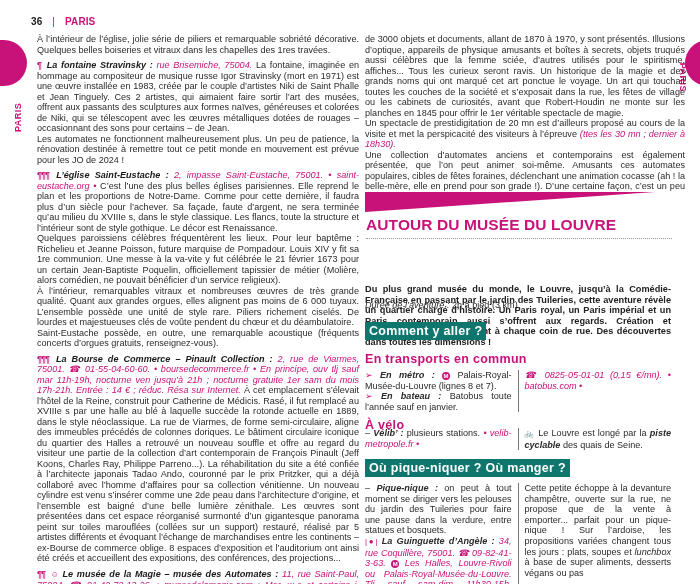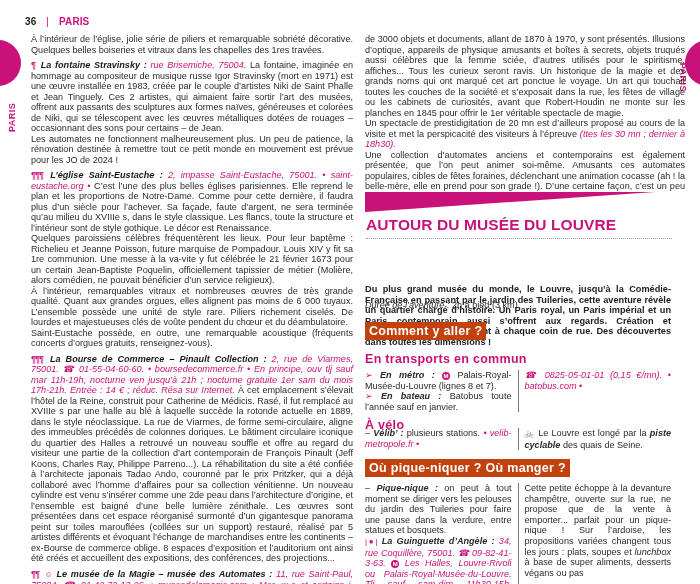--- a/index.html
+++ b/index.html
@@ -1,19 +1,19 @@
 <!DOCTYPE html>
 <html><head>
 <meta charset="utf-8">
 <style>
   * { box-sizing: border-box; margin: 0; padding: 0; }
   html, body { width: 700px; height: 584px; background: #fff; overflow: hidden; }
   body { font-family: "Liberation Sans", sans-serif; color: #2a2a2a; position: relative; }
   .page { position: absolute; top: 0; height: 584px; }
-  .page-left { left: 6px; width: 350px; }
+  .page-left { left: 12px; width: 350px; }
   .page-right { left: 350px; width: 350px; }
 
   .running-head { position: absolute; top: 16px; font-size: 10px; font-weight: bold; color: #c8127a; letter-spacing: 0.1px; }
   .running-head .num { color: #1a1a1a; }
   .running-head .sep { color: #c8127a; margin: 0 10px; font-weight: normal; }
   .page-left .running-head { left: 19px; }
   .page-right .running-head { right: 15px; }
 
   .thumb { position: absolute; width: 30px; height: 46px; background: #c8127a; }
   .page-left .thumb { left: -15px; top: 40px; border-radius: 0 23px 23px 0; width: 30px; }
@@ -34,21 +34,21 @@
   .icon-inline { color: #c8127a; font-size: 8px; }
 
   .banner { position: absolute; left: 15px; top: 192px; width: 290px; height: 20px;
             background: #c8127a; clip-path: polygon(0 0, 100% 0, 0 100%); }
   .big-title { position: absolute; left: 16px; top: 216px; width: 306px; font-size: 15.5px; font-weight: bold; color: #c8127a;
                padding-bottom: 4px; border-bottom: 1px dotted #999; letter-spacing: 0.1px; }
   .intro { position: absolute; left: 15px; top: 242px; width: 306px; font-size: 9.2px; line-height: 10.6px; font-weight: bold; text-align: justify; color: #222; margin-top: 42px; }
   .meta { position: absolute; left: 15px; top: 300px; width: 306px; font-size: 9.1px; line-height: 10.6px; }
   .meta .lbl { font-weight: normal; font-style: italic; }
 
-  .sec-head { position: absolute; left: 15px; background: #c2410c; color: #fff; font-weight: bold; font-size: 12.5px;
+  .sec-head { position: absolute; left: 15px; background: #0f766e; color: #fff; font-weight: bold; font-size: 12.5px;
               padding: 2px 4px 2px 4px; letter-spacing: 0.3px; line-height: 14px; }
   .sub-head { position: absolute; left: 15px; color: #c8127a; font-weight: bold; font-size: 12.5px; letter-spacing: 0.3px; }
 
   .two-col { position: absolute; left: 15px; width: 306px; display: flex; font-size: 9.1px; line-height: 10.6px; }
   .two-col .c { width: 147px; text-align: justify; }
   .two-col .divider { width: 1px; background: #777; margin: 0 6px; }
   .arrow { color: #c8127a; }
   .metro { display: inline-block; width: 8px; height: 8px; border-radius: 50%; background: #c8127a; color: #fff; font-size: 6px;
            text-align: center; line-height: 8px; font-weight: bold; font-style: normal; vertical-align: 0; }
 </style>

